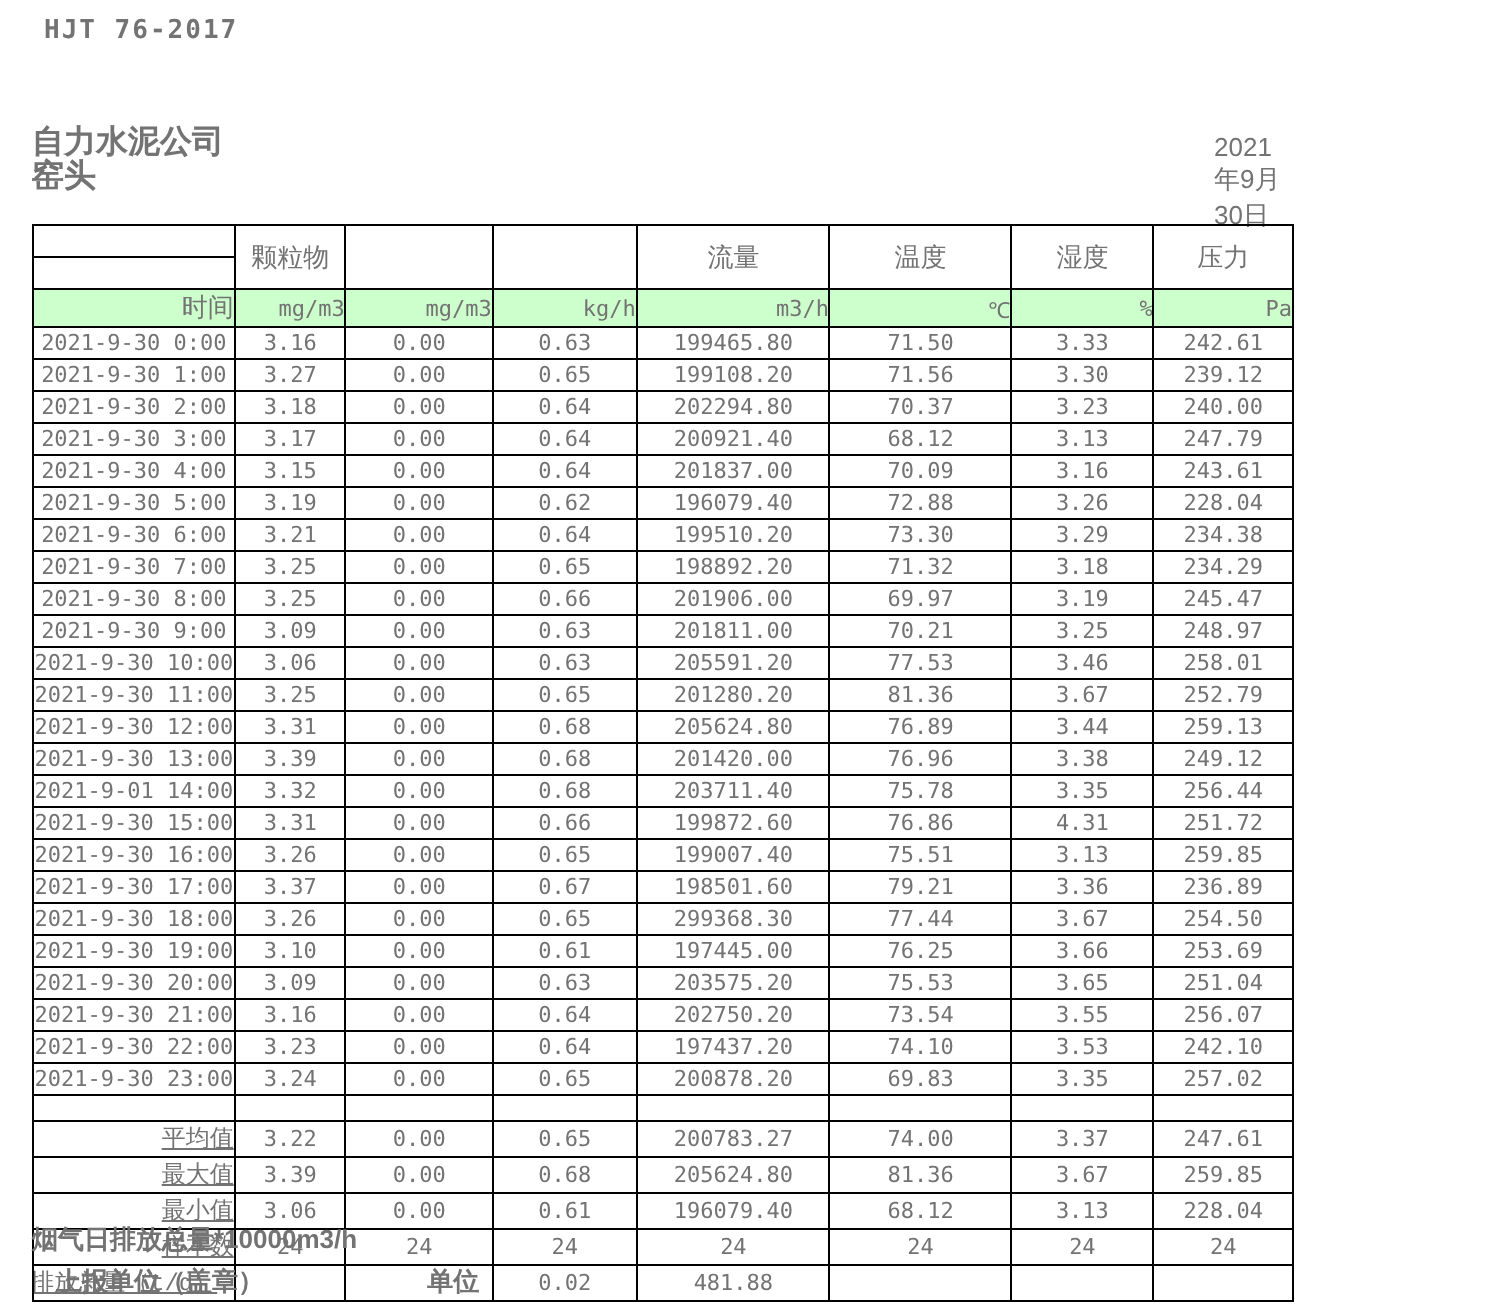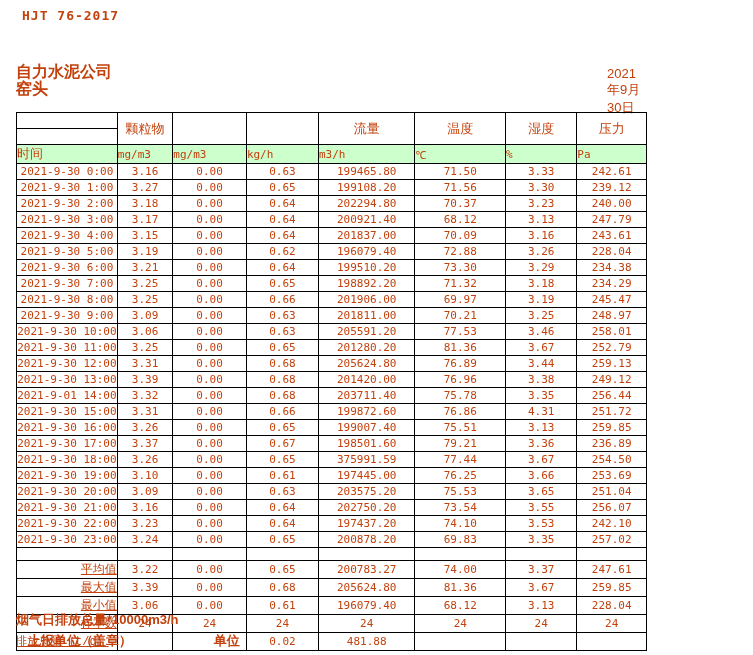--- a/index.html
+++ b/index.html
@@ -1,29 +1,29 @@
 <!DOCTYPE html>
 <html><head>
 <meta charset="utf-8">
 <style>
   html,body{margin:0;padding:0;background:#fff;}
-  .page{position:relative;width:647px;height:655px;background:#ffffff;color:#c2410c;
+  .page{position:relative;width:647px;height:655px;background:#ffffff;color:#737373;
         font-family:"Liberation Sans","DejaVu Sans",sans-serif;overflow:hidden;}
   .doc-code{position:absolute;left:22px;top:8px;font-size:13px;font-weight:bold;
             letter-spacing:1px;font-family:"DejaVu Sans Mono","Liberation Mono",monospace;}
   .title{position:absolute;left:137px;top:26px;font-size:15px;font-weight:bold;letter-spacing:1px;}
   .company{position:absolute;left:16px;top:63px;font-size:16px;font-weight:bold;line-height:17px;}
   .date{position:absolute;left:607px;top:66px;font-size:13px;}
   table.report{position:absolute;left:16px;top:112px;border-collapse:collapse;table-layout:fixed;}
   table.report td,table.report th{border:1px solid #000;padding:0;height:15px;
         overflow:hidden;white-space:nowrap;font-weight:normal;vertical-align:middle;}
   .ghead{font-size:13px;text-align:center;}
   .split td{height:13px;}
   .green{background:#ccffcc;}
-  .unitrow td{font-size:11px;text-align:left;height:17px;
+  .unitrow td{font-size:11px;text-align:right;height:17px;
         font-family:"DejaVu Sans Mono","Liberation Mono",monospace;}
   .unitrow td.timehead{font-size:13px;font-family:"Liberation Sans","DejaVu Sans",sans-serif;}
   td.time{font-family:"DejaVu Sans Mono","Liberation Mono",monospace;font-size:11px;
         text-align:center;padding-right:4px;}
   td.val{font-family:"DejaVu Sans Mono","Liberation Mono",monospace;font-size:11px;text-align:center;}
   td.nob{border:none;background:#fff;font-family:Liberation Mono, monospace;}
   tr.spacer td{height:12px;}
   td.sumlabel{font-size:12px;text-align:right;padding-right:3px;}
   td.sumlabel span{text-decoration:underline;}
   td.sumlabel.total{text-align:left;}
@@ -260,21 +260,21 @@
           <td class="val">198501.60</td>
           <td class="val">79.21</td>
           <td class="val">3.36</td>
           <td class="val">236.89</td>
         </tr>
         <tr>
           <td class="time">2021-9-30 18:00</td>
           <td class="val">3.26</td>
           <td class="val">0.00</td>
           <td class="val">0.65</td>
-          <td class="val">375991.59</td>
+          <td class="val">299368.30</td>
           <td class="val">77.44</td>
           <td class="val">3.67</td>
           <td class="val">254.50</td>
         </tr>
         <tr>
           <td class="time">2021-9-30 19:00</td>
           <td class="val">3.10</td>
           <td class="val">0.00</td>
           <td class="val">0.61</td>
           <td class="val">197445.00</td>

